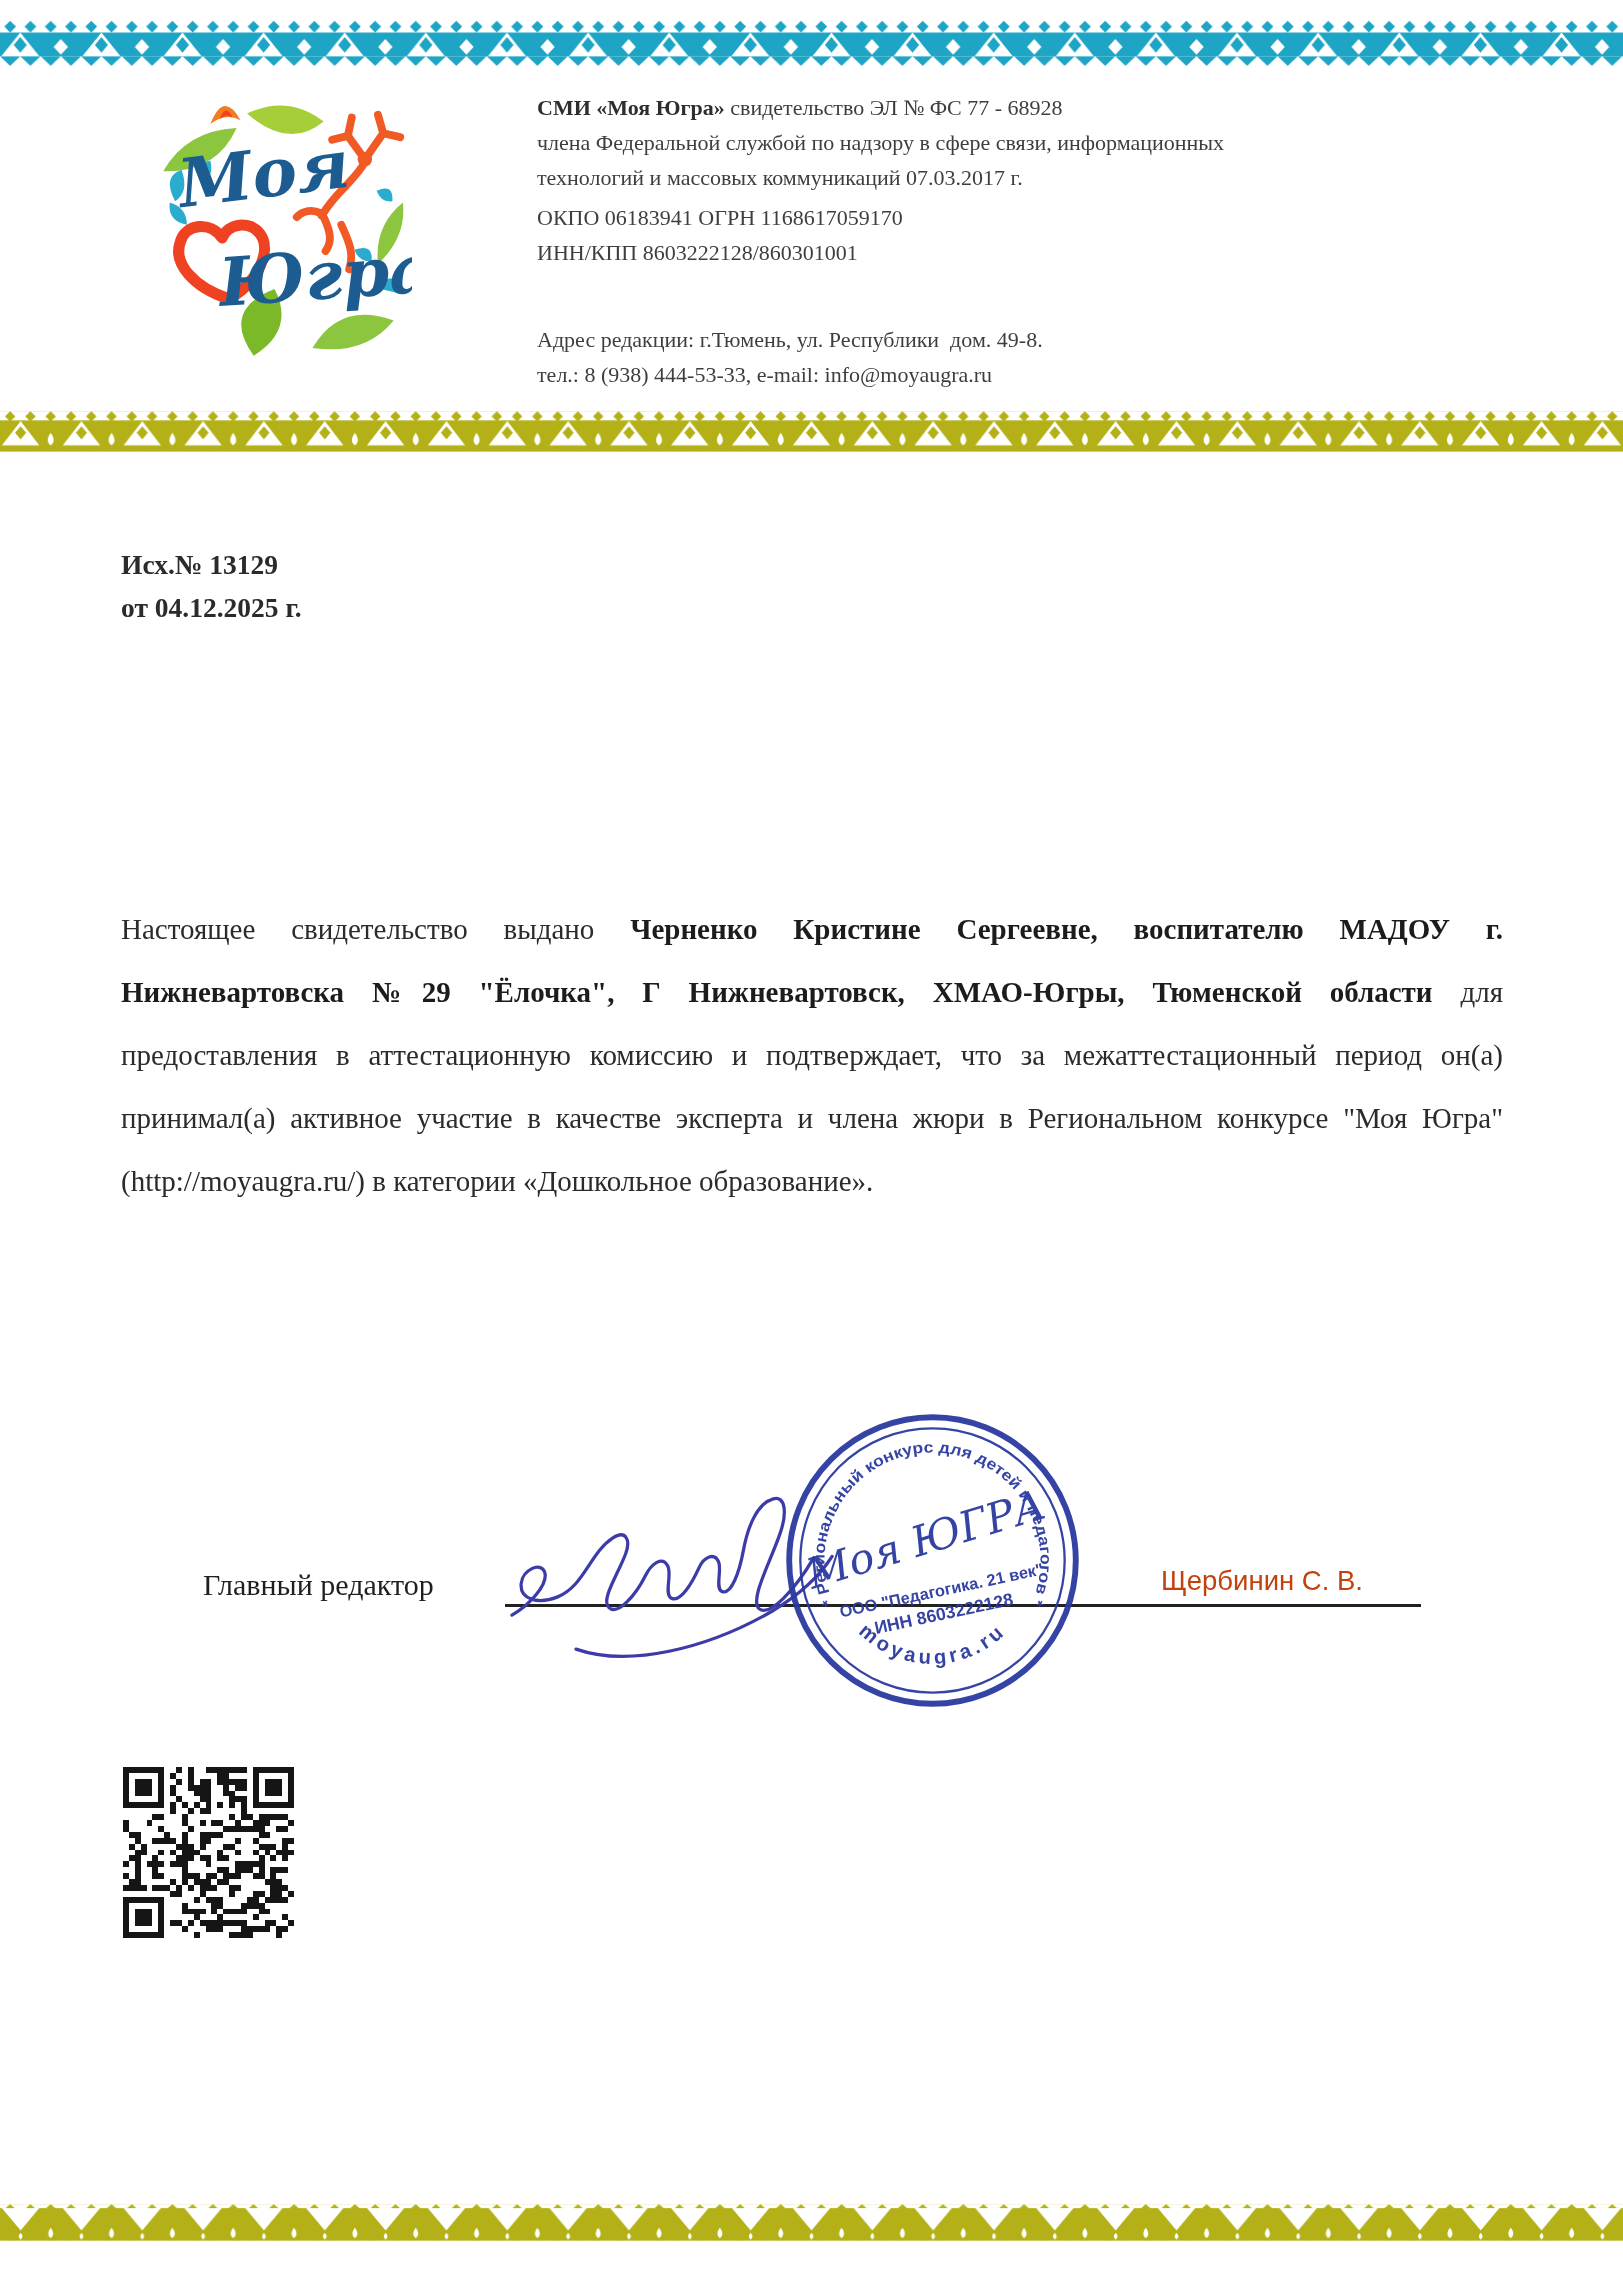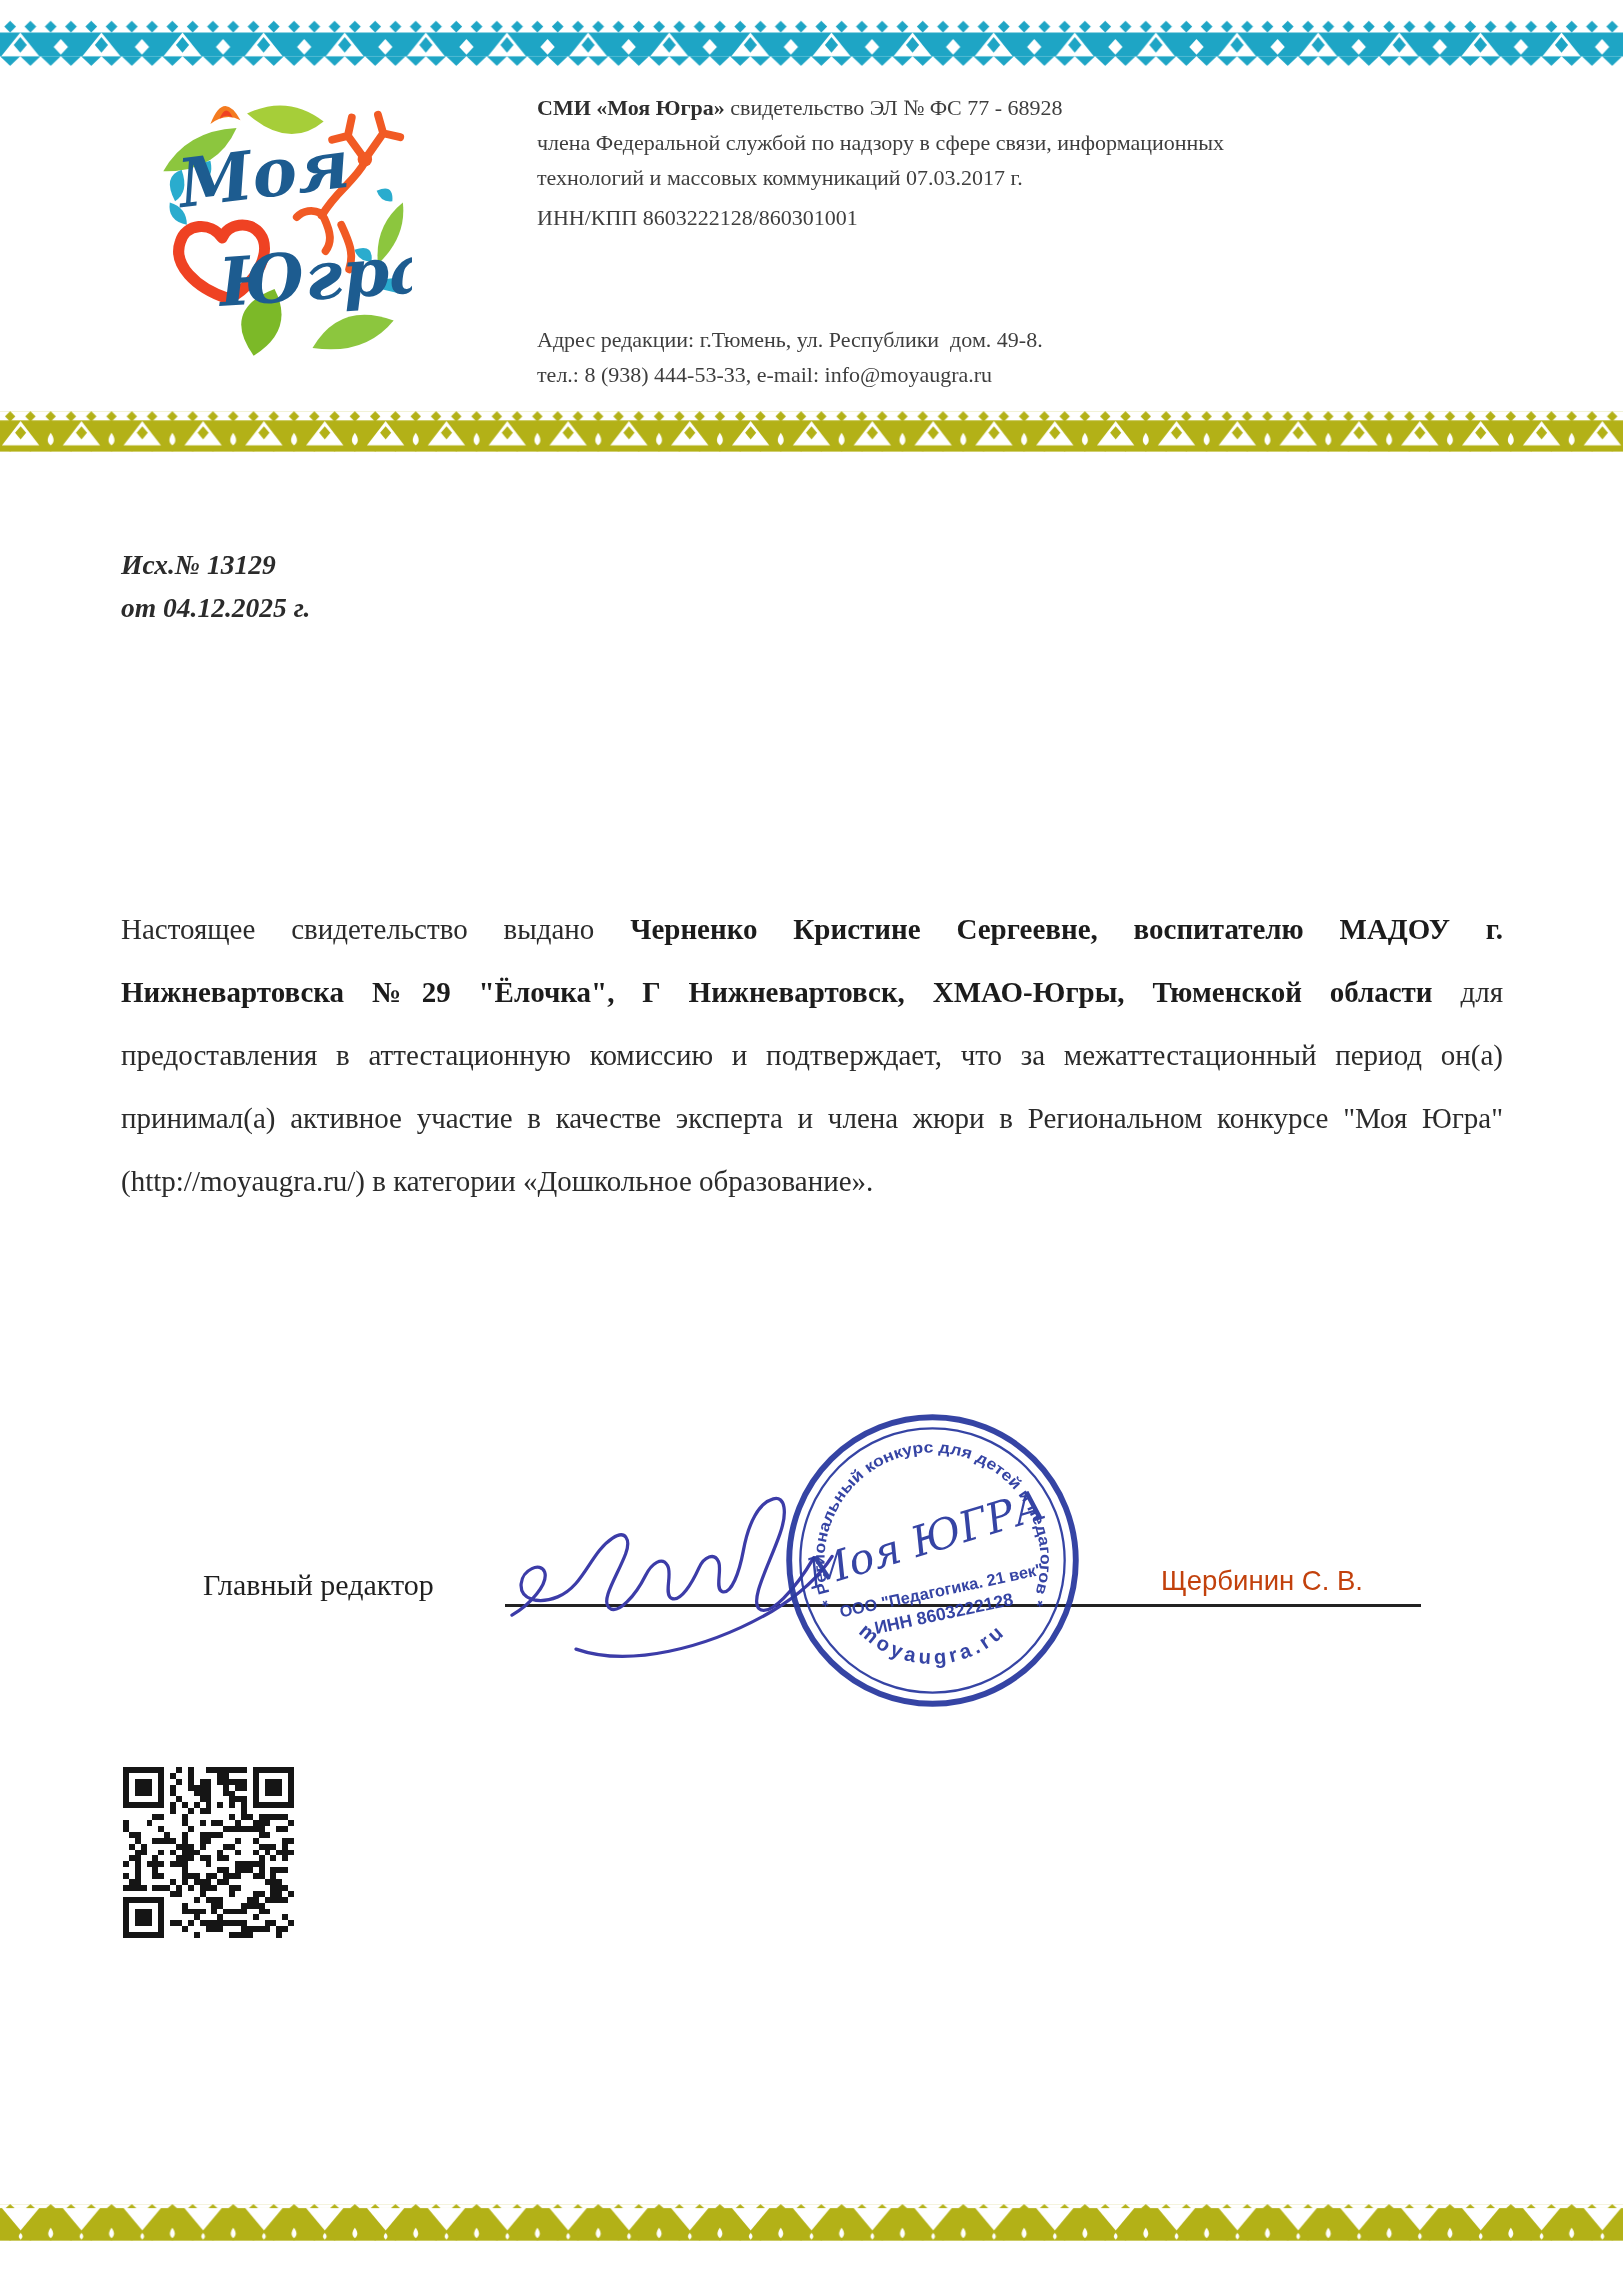--- a/index.html
+++ b/index.html
@@ -11,21 +11,21 @@
   
   .band { left:0; width:1623px; }
 
   
   .hdr-col { left:517px; top:86px; width:1001px; }
   .hdr-line { white-space:pre-wrap; font-size:22px; line-height:35px; color:#3e3e3e;margin-left:20px; }
   .hdr-line b { color:#2e2e2e; }
   .blk { position:absolute; left:0; }
 
   
-  .outgoing { left:121px; top:543px; font-size:27.5px; font-weight:bold; font-style:italic; color:#2b2b2b; line-height:43px; }
+  .outgoing { left:121px; top:543px; font-size:27.5px; font-weight:bold; color:#2b2b2b; line-height:43px; }
 
   
   .title-wrap { left:121px; top:766px; width:1382px; text-align:center; }
   .title-text { display:inline-block; font-size:41px; font-weight:bold; letter-spacing:17px; color:#333; padding:0 9.2px 10.5px 19.6px; border-bottom:5.2px solid #3a3a3a; }
 
   
   .body-text { left:121px; top:898px; width:1382px; font-size:29px; line-height:63px; color:#2b2b2b; text-align:justify; }
   .body-text b { color:#1c1c1c; }
 
   
@@ -103,20 +103,21 @@
     <text x="148" y="356" font-family="DejaVu Serif, serif" font-style="italic" font-weight="bold" font-size="102" fill="#1D5C90" transform="rotate(-4 148 356)">Югра</text>
   </svg>
 
   <div class="abs hdr-col">
     <div class="blk" style="top:3.9px">
       <div class="hdr-line"><b>СМИ «Моя Югра»</b><span> свидетельство ЭЛ № ФС 77 - 68928</span></div>
       <div class="hdr-line">члена Федеральной службой по надзору в сфере связи, информационных</div>
       <div class="hdr-line">технологий и массовых коммуникаций 07.03.2017 г.</div>
     </div>
     <div class="blk" style="top:114px">
+      <div class="hdr-line">ОКПО 06183941 ОГРН 1168617059170</div>
       <div class="hdr-line">ИНН/КПП 8603222128/860301001</div>
     </div>
     <div class="blk" style="top:236px">
       <div class="hdr-line">Адрес редакции: г.Тюмень, ул. Республики  дом. 49-8.</div>
       <div class="hdr-line">тел.: 8 (938) 444-53-33, e-mail: info@moyaugra.ru</div>
     </div>
   </div>
 
   <svg class="abs band" style="top:411px" width="1623" height="41" aria-hidden="true" viewBox="0 0 2481 62">
     <defs>

